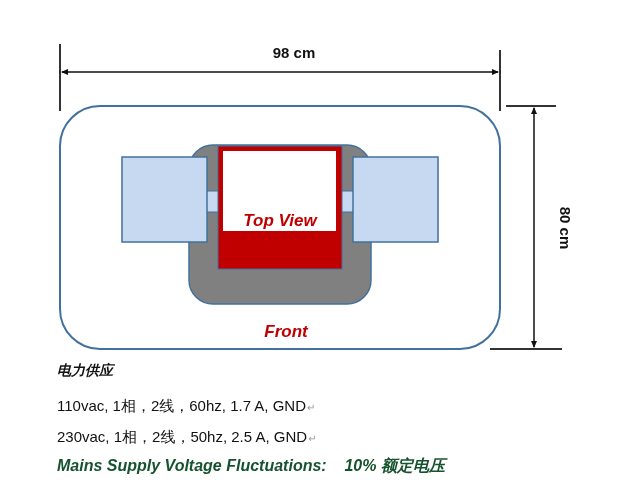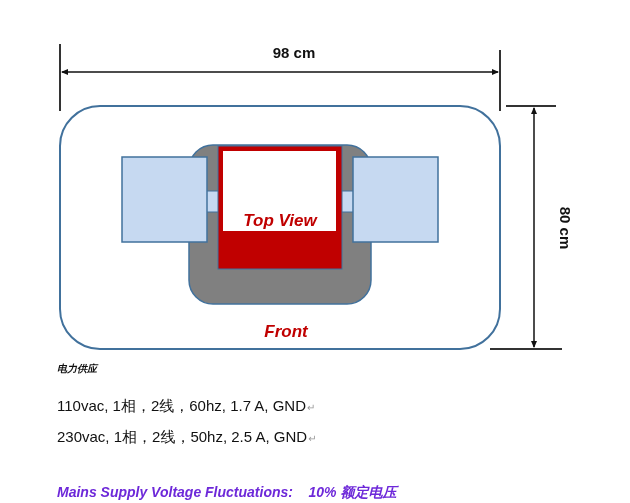--- a/index.html
+++ b/index.html
@@ -1,24 +1,24 @@
 <!DOCTYPE html>
 <html><head>
   <meta charset="utf-8">
   <style>
     html, body { margin: 0; padding: 0; background: #ffffff; }
     body { width: 630px; height: 503px; position: relative; overflow: hidden; font-family: "Liberation Sans", sans-serif; }
     svg.diagram { position: absolute; left: 0; top: 0; }
     .dim-label { font-family: "Liberation Sans", sans-serif; font-weight: bold; font-size: 15px; fill: #111111; }
     .red-label { font-family: "Liberation Sans", sans-serif; font-weight: bold; font-style: italic; font-size: 17px; fill: #c00000; }
     .text-line { position: absolute; left: 57px; white-space: nowrap; color: #111111; }
-    .heading { top: 362px; font-size: 10px; font-weight: bold; font-style: italic; }
+    .heading { top: 362px; font-size: 14px; font-weight: bold; font-style: italic; }
     .spec1 { top: 397px; font-size: 15px; }
     .spec2 { top: 428px; font-size: 15px; }
-    .warn { top: 484px; font-size: 14px; font-weight: bold; font-style: italic; color: #6d28d9; }
+    .warn { top: 456px; font-size: 16px; font-weight: bold; font-style: italic; color: #14532d; }
     .para-mark { color: #999999; font-size: 10px; margin-left: 1px; }
   </style>
 </head>
 <body>
 
 <svg class="diagram" width="630" height="360" viewBox="0 0 630 360">
 
   <line x1="60" y1="44" x2="60" y2="111" stroke="#333" stroke-width="2"></line>
   <line x1="500" y1="50" x2="500" y2="111" stroke="#333" stroke-width="2"></line>
   <line x1="62" y1="72" x2="498" y2="72" stroke="#111" stroke-width="1.5"></line>

